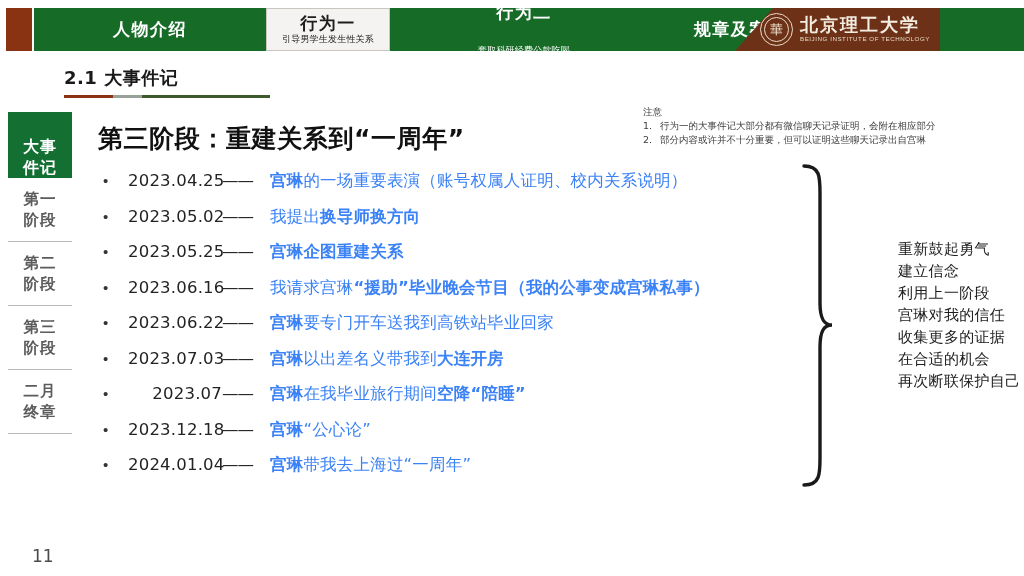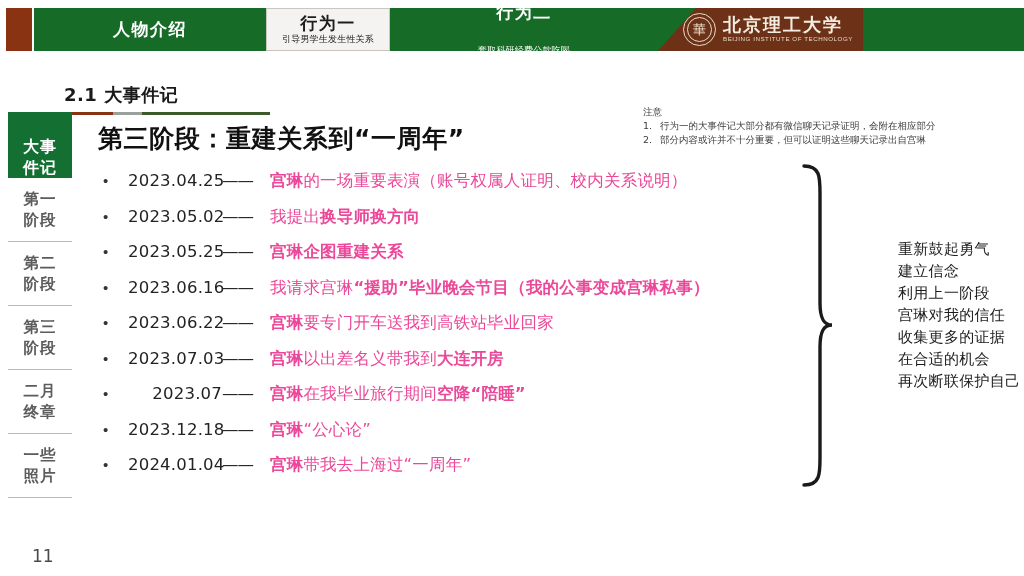--- a/index.html
+++ b/index.html
@@ -13,21 +13,21 @@
     font-family: "Liberation Sans", "DejaVu Sans", sans-serif;
     overflow: hidden;
     position: relative;
     color: #2b2b2b;
   }
 
   
   #header {
     position: absolute;
     left: 0; top: 0;
-    width: 863px; height: 57px;
+    width: 940px; height: 57px;
     background: #ffffff;
   }
   #header-brown-stub {
     position: absolute;
     left: 6px; top: 8px;
     width: 26px; height: 43px;
     background: #8a3312;
   }
   #header-green-bar {
     position: absolute;
@@ -132,21 +132,20 @@
     left: 64px; top: 66px;
     width: 210px;
   }
   #section-title {
     font-size: 18px;
     font-weight: bold;
     color: #1a1a1a;
     letter-spacing: 0.5px;
     font-family: "DejaVu Sans", sans-serif;
     white-space: nowrap;
-    margin-top: 17px;
   }
   #section-rule {
     margin-top: 5px;
     height: 3px;
     width: 206px;
     background: linear-gradient(to right,
       #8a3312 0%, #8a3312 24%,
       #9aa09a 24%, #9aa09a 38%,
       #3d5a2c 38%, #3d5a2c 100%);
   }
@@ -260,21 +259,21 @@
   .tl-dash {
     width: 48px;
     flex: 0 0 auto;
     font-size: 16.5px;
     color: #232323;
     font-family: "DejaVu Sans", sans-serif;
     letter-spacing: -1px;
   }
   .tl-text {
     font-size: 16.5px;
-    color: #ec4899;
+    color: #3b82f6;
     font-family: "DejaVu Sans", sans-serif;
     letter-spacing: 0.2px;
   }
   .tl-text b { font-weight: bold; }
 
   
   #brace {
     position: absolute;
     left: 800px; top: 163px;
     width: 34px; height: 325px;
@@ -345,24 +344,20 @@
     <span>第二</span>
     <span>阶段</span>
   </div>
   <div class="sidebar-item">
     <span>第三</span>
     <span>阶段</span>
   </div>
   <div class="sidebar-item">
     <span>二月</span>
     <span>终章</span>
-  </div>
-  <div class="sidebar-item">
-    <span>一些</span>
-    <span>照片</span>
   </div>
 </div>
 <div id="page-number">11</div>
 
 <div id="main-heading">第三阶段：重建关系到“一周年”</div>
 
 <div id="note-box">
   <div id="note-title">注意</div>
   <div class="note-line">
     <span class="note-num">1.</span>

